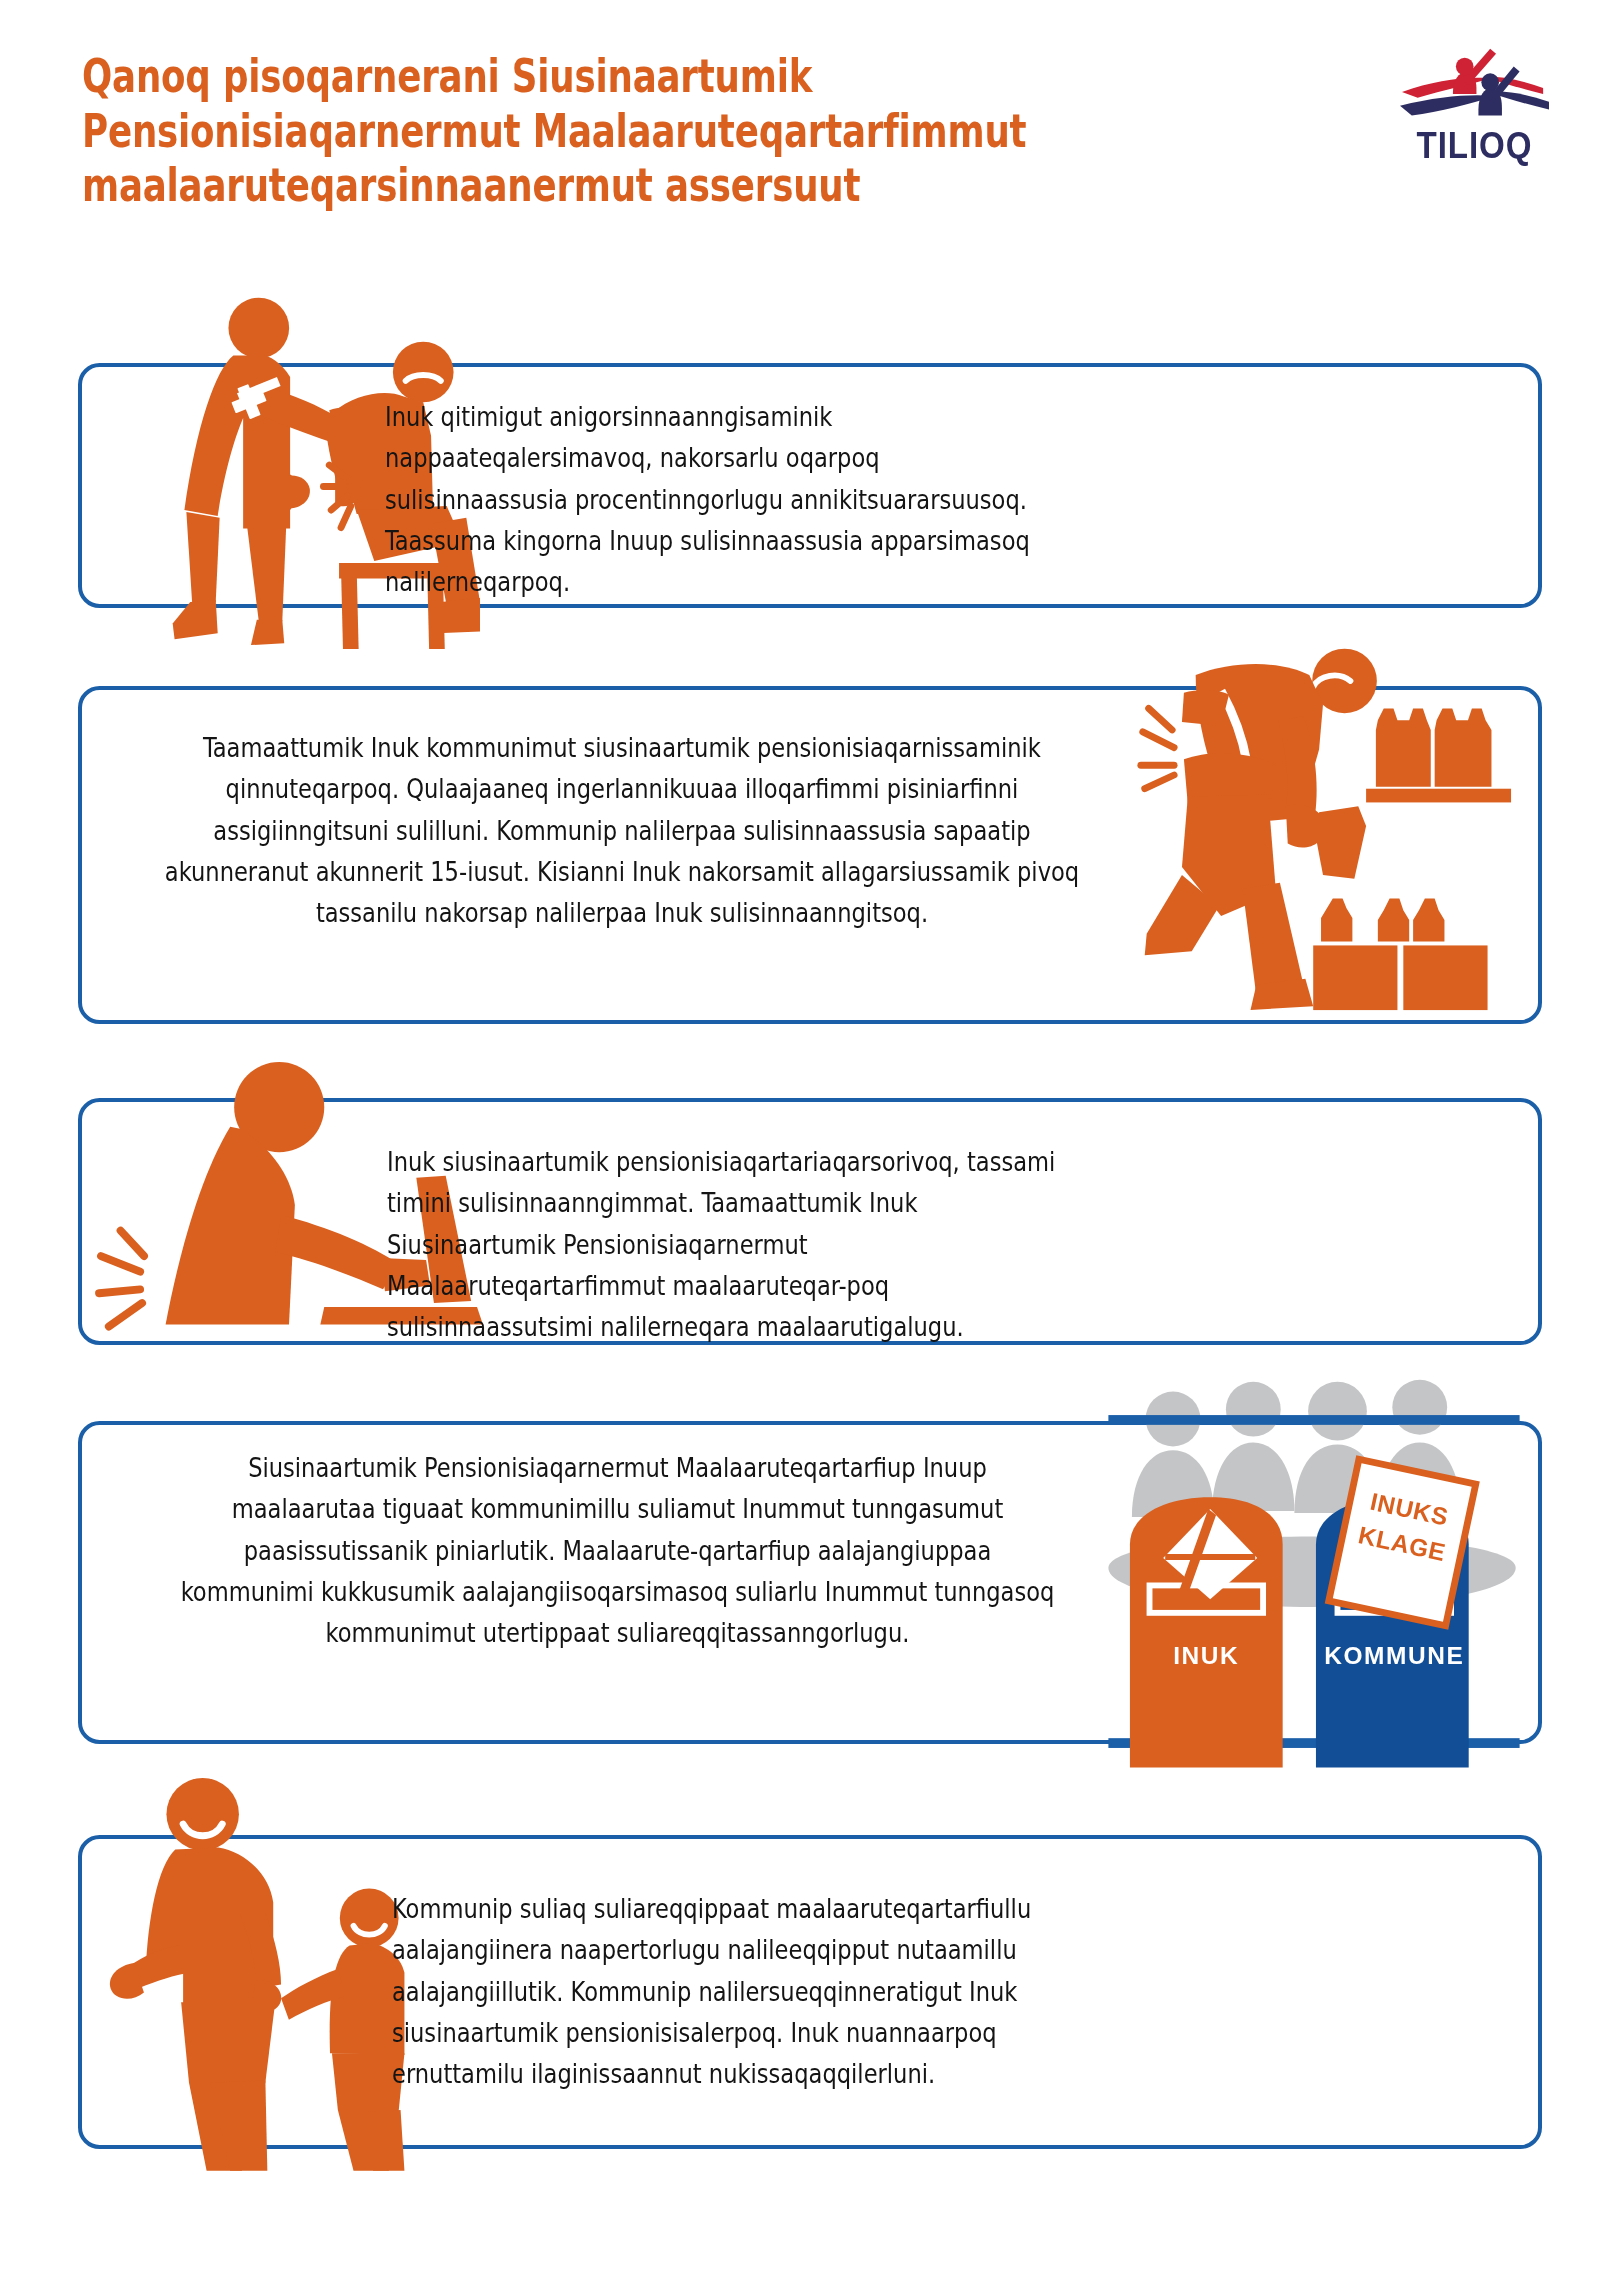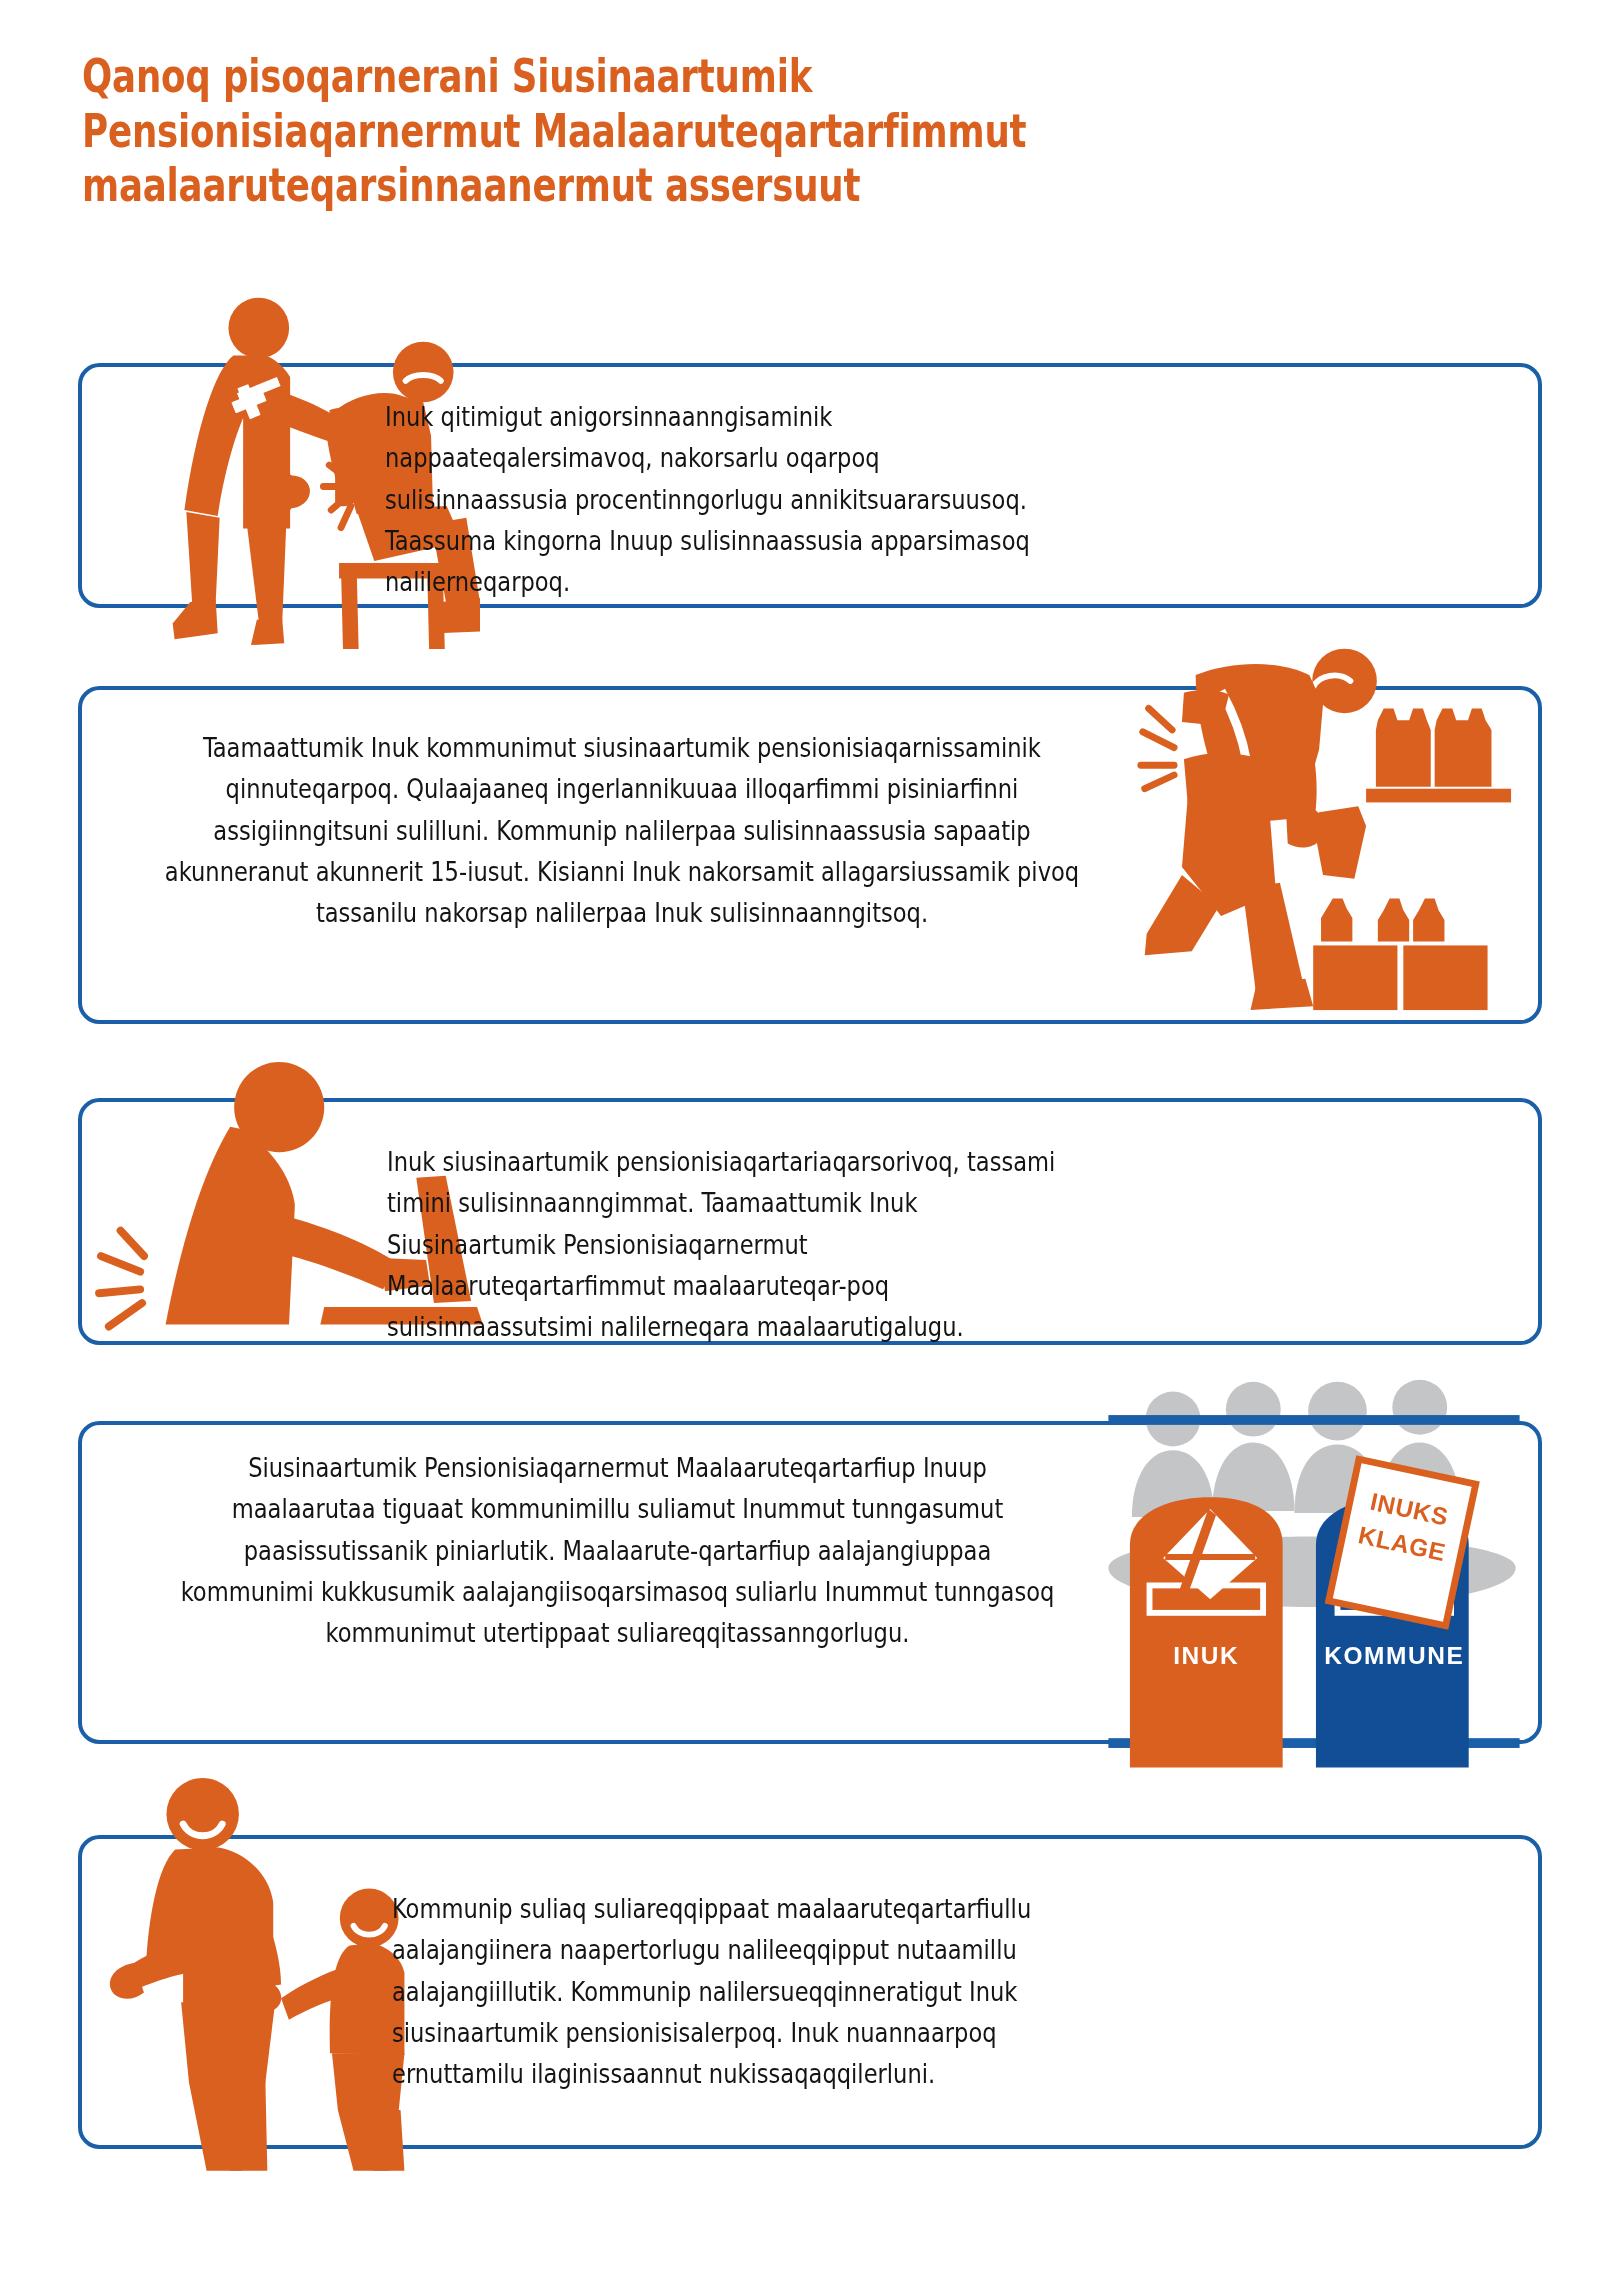--- a/index.html
+++ b/index.html
@@ -74,20 +74,40 @@
 
 <div class="page">
 
   <div class="header">
     <div class="title">
       <span class="tl">Qanoq pisoqarnerani Siusinaartumik</span>
       <span class="tl">Pensionisiaqarnermut Maalaaruteqartarfimmut</span>
       <span class="tl">maalaaruteqarsinnaanermut assersuut</span>
     </div>
 
+    <div class="logo">
+      <svg width="157" height="98" viewBox="0 0 160 100">
+
+        <path d="M6 52 C40 40 70 36 96 38 C78 44 48 50 22 58 Z" fill="#cf2235"></path>
+        <path d="M150 48 C128 40 108 36 90 36 C104 42 126 48 150 54 Z" fill="#cf2235"></path>
+
+        <path d="M58 52 C58 40 64 32 71 32 C78 32 82 39 82 48 L82 54 L58 54 Z" fill="#cf2235"></path>
+        <circle cx="70" cy="26" r="9" fill="#cf2235"></circle>
+
+        <path d="M68 40 L96 8 L102 13 L74 45 Z" fill="#cf2235"></path>
+
+        <path d="M4 66 C44 56 76 54 100 56 C78 64 44 72 16 76 Z" fill="#2e2d62"></path>
+        <path d="M156 62 C132 54 112 50 94 52 C110 58 132 64 156 70 Z" fill="#2e2d62"></path>
+
+        <path d="M84 70 C84 56 90 48 97 48 C104 48 108 56 108 68 L108 76 L84 76 Z" fill="#2e2d62"></path>
+        <circle cx="96" cy="42" r="9" fill="#2e2d62"></circle>
+        <path d="M94 58 L120 26 L126 31 L100 63 Z" fill="#2e2d62"></path>
+      </svg>
+      <div class="logo-word">TILIOQ</div>
+    </div>
   </div>
 
   <div class="panel" style="left:78px;top:363px;width:1464px;height:245px;"></div>
 
   <div class="illus" style="left:157px;top:279px;width:323px;height:372px;">
     <svg width="323" height="372" viewBox="0 0 330 380">
       <g fill="#d9601f">
 
         <circle cx="104" cy="50" r="31"></circle>
 

